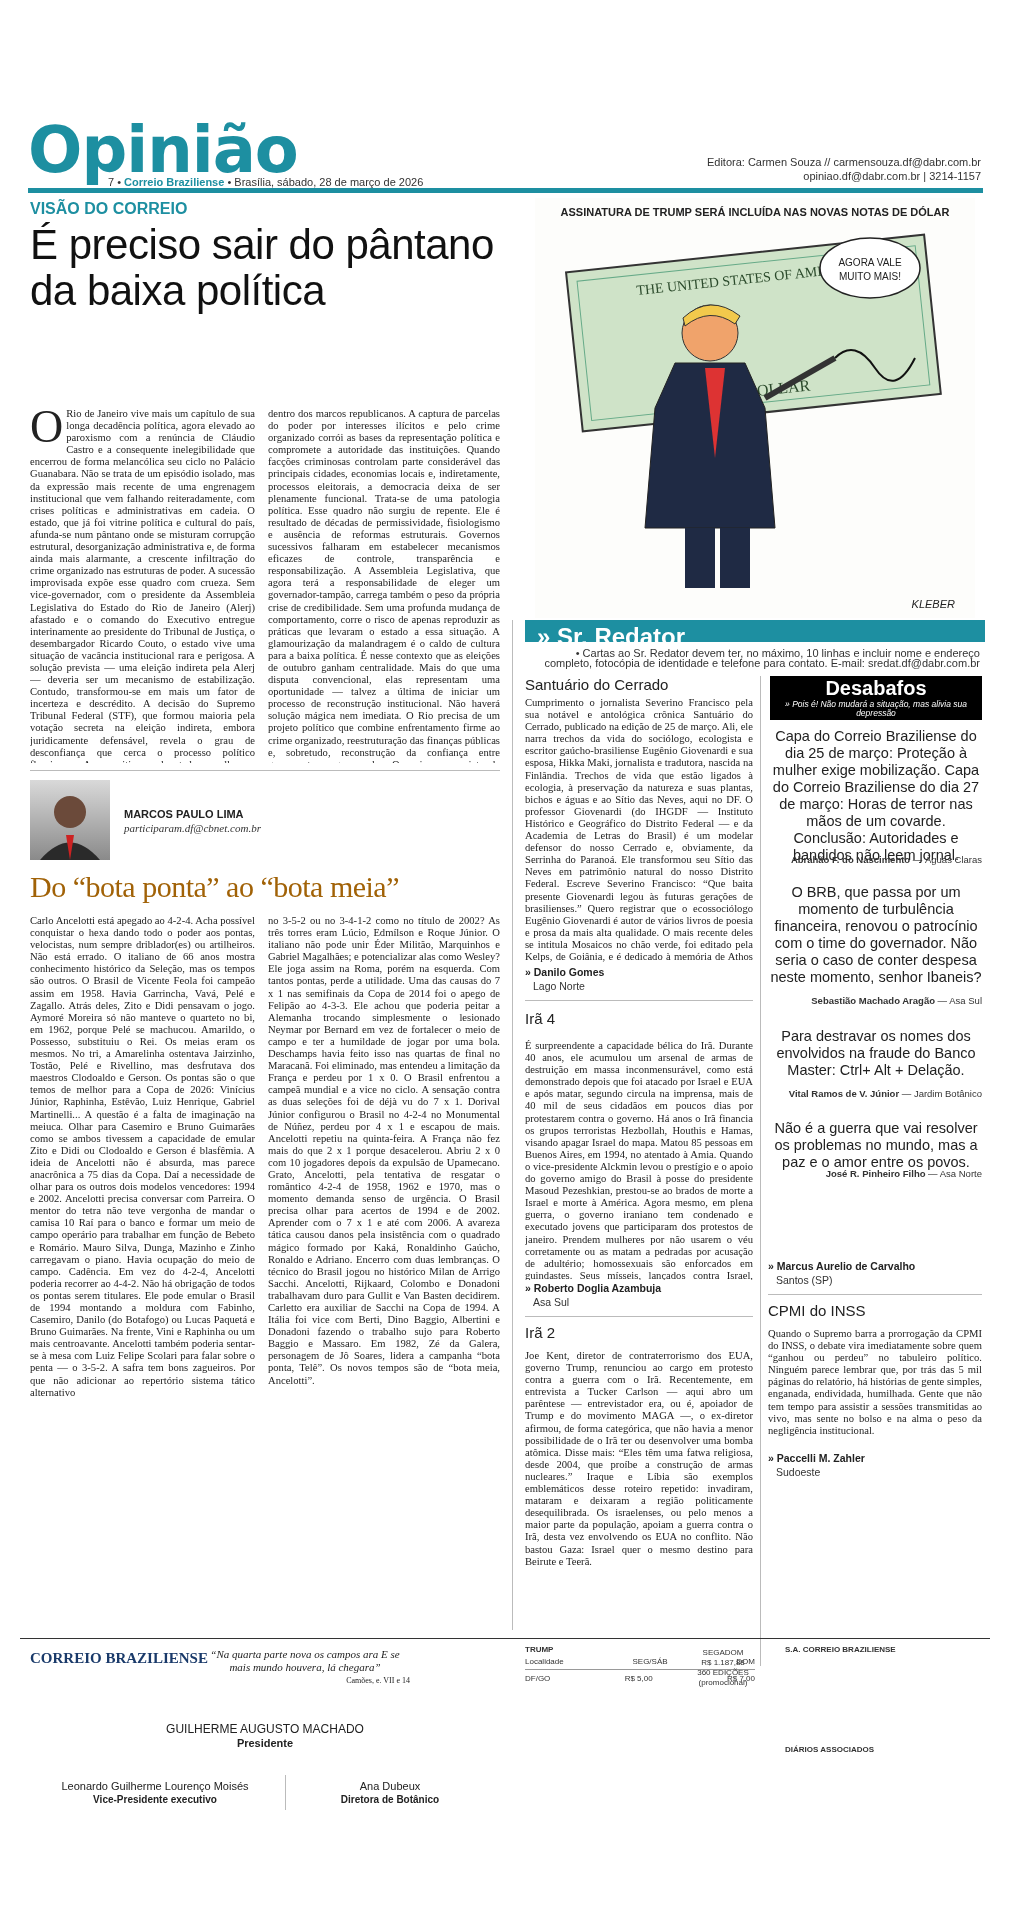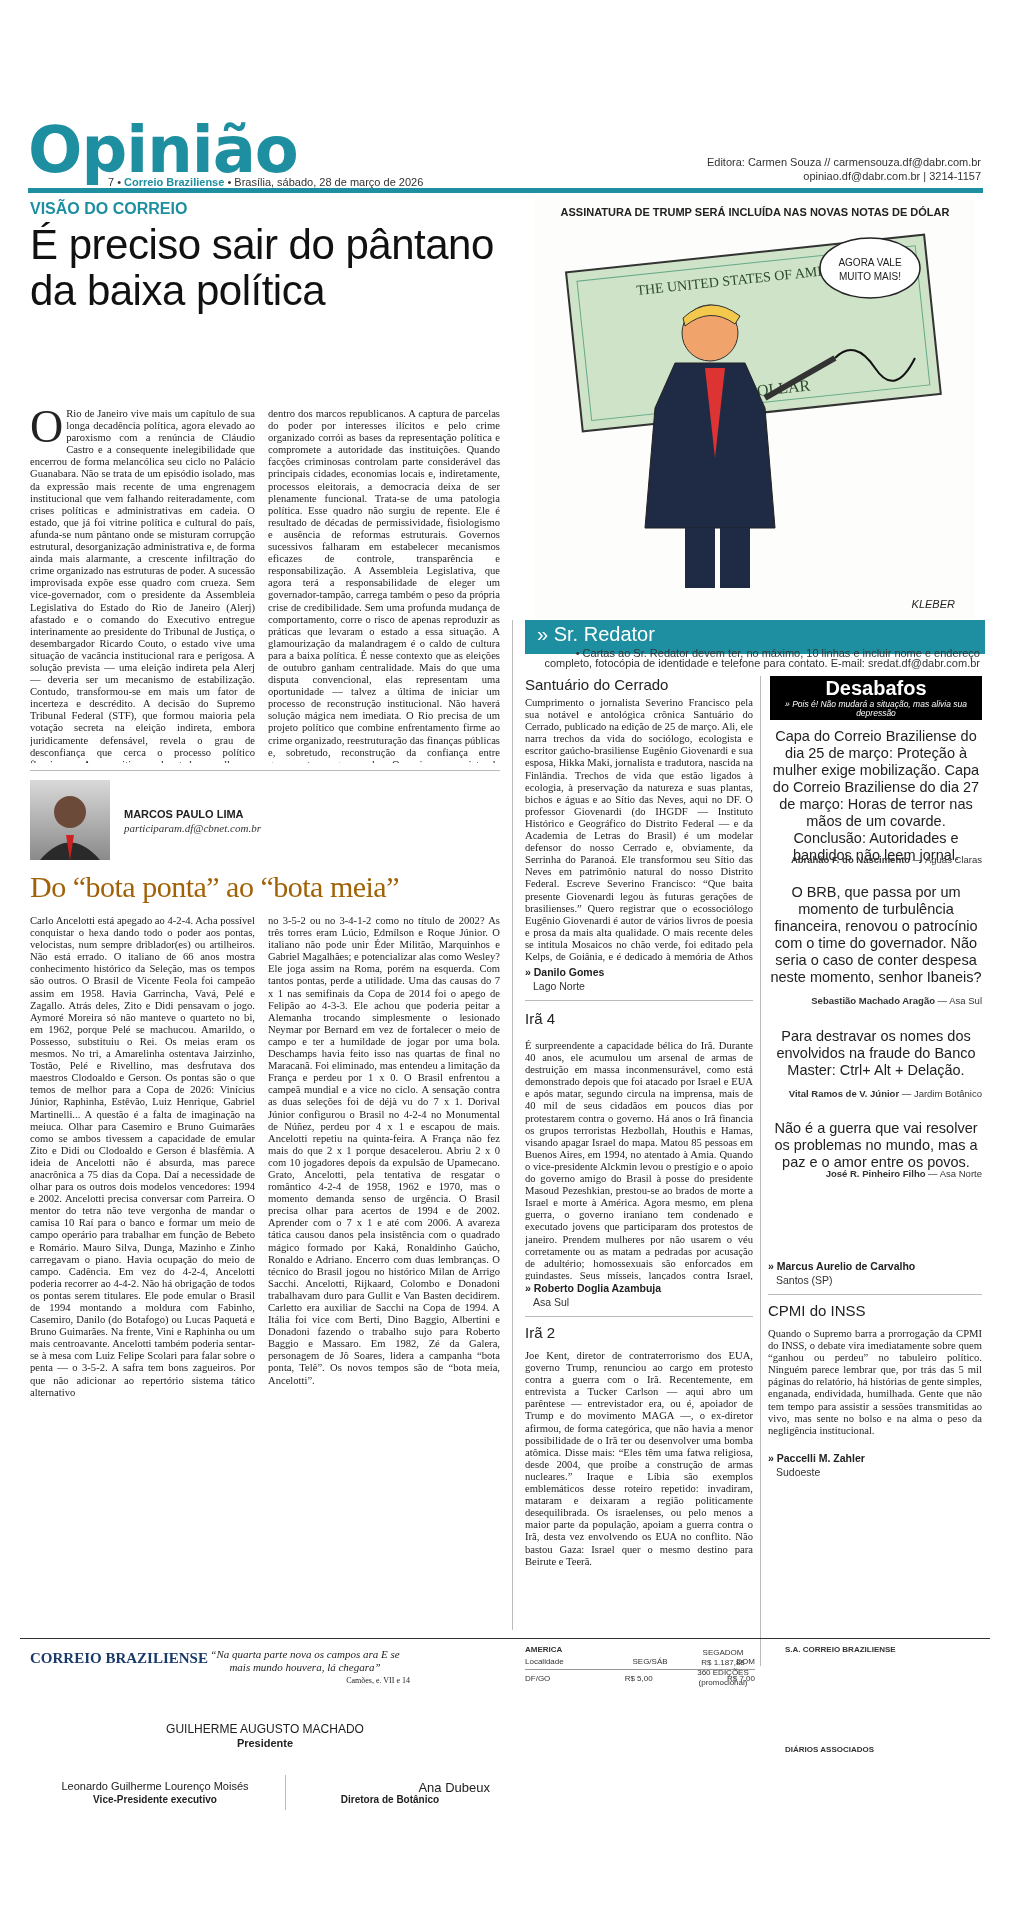--- a/index.html
+++ b/index.html
@@ -9,21 +9,21 @@
 .masthead-rule{left:28px;top:188px;width:955px;height:5px;background:#1d8fa1}
 .masthead-sub{left:108px;top:176px;font-family:"Liberation Sans",sans-serif;font-size:11px;color:#333}
 .masthead-sub b{color:#1d8fa1}
 .editors{right:30px;top:155px;text-align:right;font-family:"Liberation Sans",sans-serif;font-size:11px;line-height:14px;color:#333}
 .kicker{left:30px;top:200px;font-family:"Liberation Sans",sans-serif;font-weight:bold;font-size:16px;color:#1d8fa1}
 .headline{left:30px;top:222px;width:470px;font-family:"Liberation Sans",sans-serif;font-size:42px;line-height:46px;color:#111;letter-spacing:-0.5px}
 .body{font-family:"Liberation Serif",serif;font-size:10.6px;line-height:12.1px;text-align:justify;color:#222}
 .col{position:absolute}
 .dropcap{float:left;font-size:46px;line-height:38px;margin-right:3px;color:#222}
 .cartoon{left:535px;top:198px;width:440px;height:420px;background:#fdfdfb}
-.redator-bar{left:525px;top:620px;width:460px;height:34px;background:#1d8fa1;color:#fff;font-family:"Liberation Sans",sans-serif;font-weight:normal;font-size:20px;padding:3px 12px}
+.redator-bar{left:525px;top:620px;width:460px;height:22px;background:#1d8fa1;color:#fff;font-family:"Liberation Sans",sans-serif;font-weight:bold;font-size:24px;padding:3px 12px}
 .redator-note{left:540px;top:648px;width:440px;font-family:"Liberation Sans",sans-serif;font-size:11px;line-height:10px;color:#333;text-align:right}
 .sect-h{font-family:"Liberation Sans",sans-serif;font-size:15px;color:#222}
 .sign-name{font-family:"Liberation Sans",sans-serif;font-weight:bold;font-size:10.5px;color:#222}
 .sign-loc{font-family:"Liberation Sans",sans-serif;font-size:10.5px;color:#333}
 .desabafos-box{left:770px;top:676px;width:212px;height:44px;background:#000000;color:#fff;font-family:"Liberation Sans",sans-serif;text-align:center}
 .desabafo{font-family:"Liberation Sans",sans-serif;font-size:14.5px;line-height:17px;text-align:center;color:#222}
 .desabafo-sign{font-family:"Liberation Sans",sans-serif;font-size:9.5px;text-align:right;color:#333}
 .author-photo{left:30px;top:780px;width:80px;height:80px;background:linear-gradient(#d9d9d9,#8a8a8a)}
 .author-name{left:124px;top:808px;font-family:"Liberation Sans",sans-serif;font-weight:bold;font-size:11px}
 .author-email{left:124px;top:822px;font-family:"Liberation Serif",serif;font-style:italic;font-size:11px;color:#333}
@@ -140,25 +140,25 @@
 
 <div class="abs hrule" style="left:20px;top:1638px;width:970px;background:#333"></div>
 <div class="abs" style="left:30px;top:1650px;font-family:'Liberation Serif',serif;font-weight:bold;font-size:15px;color:#1a3a6a">CORREIO BRAZILIENSE</div>
 <div class="abs" style="left:200px;top:1648px;width:210px;text-align:center;font-style:italic;font-size:11px;line-height:13px">“Na quarta parte nova os campos ara E se mais mundo houvera, lá chegara”</div>
 <div class="abs" style="left:200px;top:1676px;width:210px;text-align:right;font-size:8px">Camões, e. VII e 14</div>
 <div class="abs" style="left:30px;top:1722px;width:470px;text-align:center;font-family:'Liberation Sans',sans-serif;font-size:12px">GUILHERME AUGUSTO MACHADO</div>
 <div class="abs" style="left:30px;top:1737px;width:470px;text-align:center;font-family:'Liberation Sans',sans-serif;font-weight:bold;font-size:11px">Presidente</div>
 <div class="abs" style="left:30px;top:1780px;width:250px;text-align:center;font-family:'Liberation Sans',sans-serif;font-size:11px">Leonardo Guilherme Lourenço Moisés</div>
 <div class="abs" style="left:30px;top:1794px;width:250px;text-align:center;font-family:'Liberation Sans',sans-serif;font-weight:bold;font-size:10px">Vice-Presidente executivo</div>
 <div class="abs vrule" style="left:285px;top:1775px;height:35px"></div>
-<div class="abs" style="left:290px;top:1780px;width:200px;text-align:right;font-family:'Liberation Sans',sans-serif;font-size:13px">Ana Dubeux</div>
+<div class="abs" style="left:290px;top:1780px;width:200px;text-align:center;font-family:'Liberation Sans',sans-serif;font-size:11px">Ana Dubeux</div>
 <div class="abs" style="left:290px;top:1794px;width:200px;text-align:center;font-family:'Liberation Sans',sans-serif;font-weight:bold;font-size:10px">Diretora de Botânico</div>
 
 <div class="abs small" style="left:525px;top:1645px;width:230px">
-  <div style="font-weight:bold">AMERICA</div>
+  <div style="font-weight:bold">TRUMP</div>
   <div style="display:flex;justify-content:space-between;border-bottom:1px solid #999;padding:2px 0">
     <span>Localidade</span>
     <span>SEG/SÁB</span>
     <span>DOM</span>
   </div>
   <div style="display:flex;justify-content:space-between;padding:4px 0">
     <span>DF/GO</span>
     <span>R$ 5,00</span>
     <span>R$ 7,00</span>
   </div>

